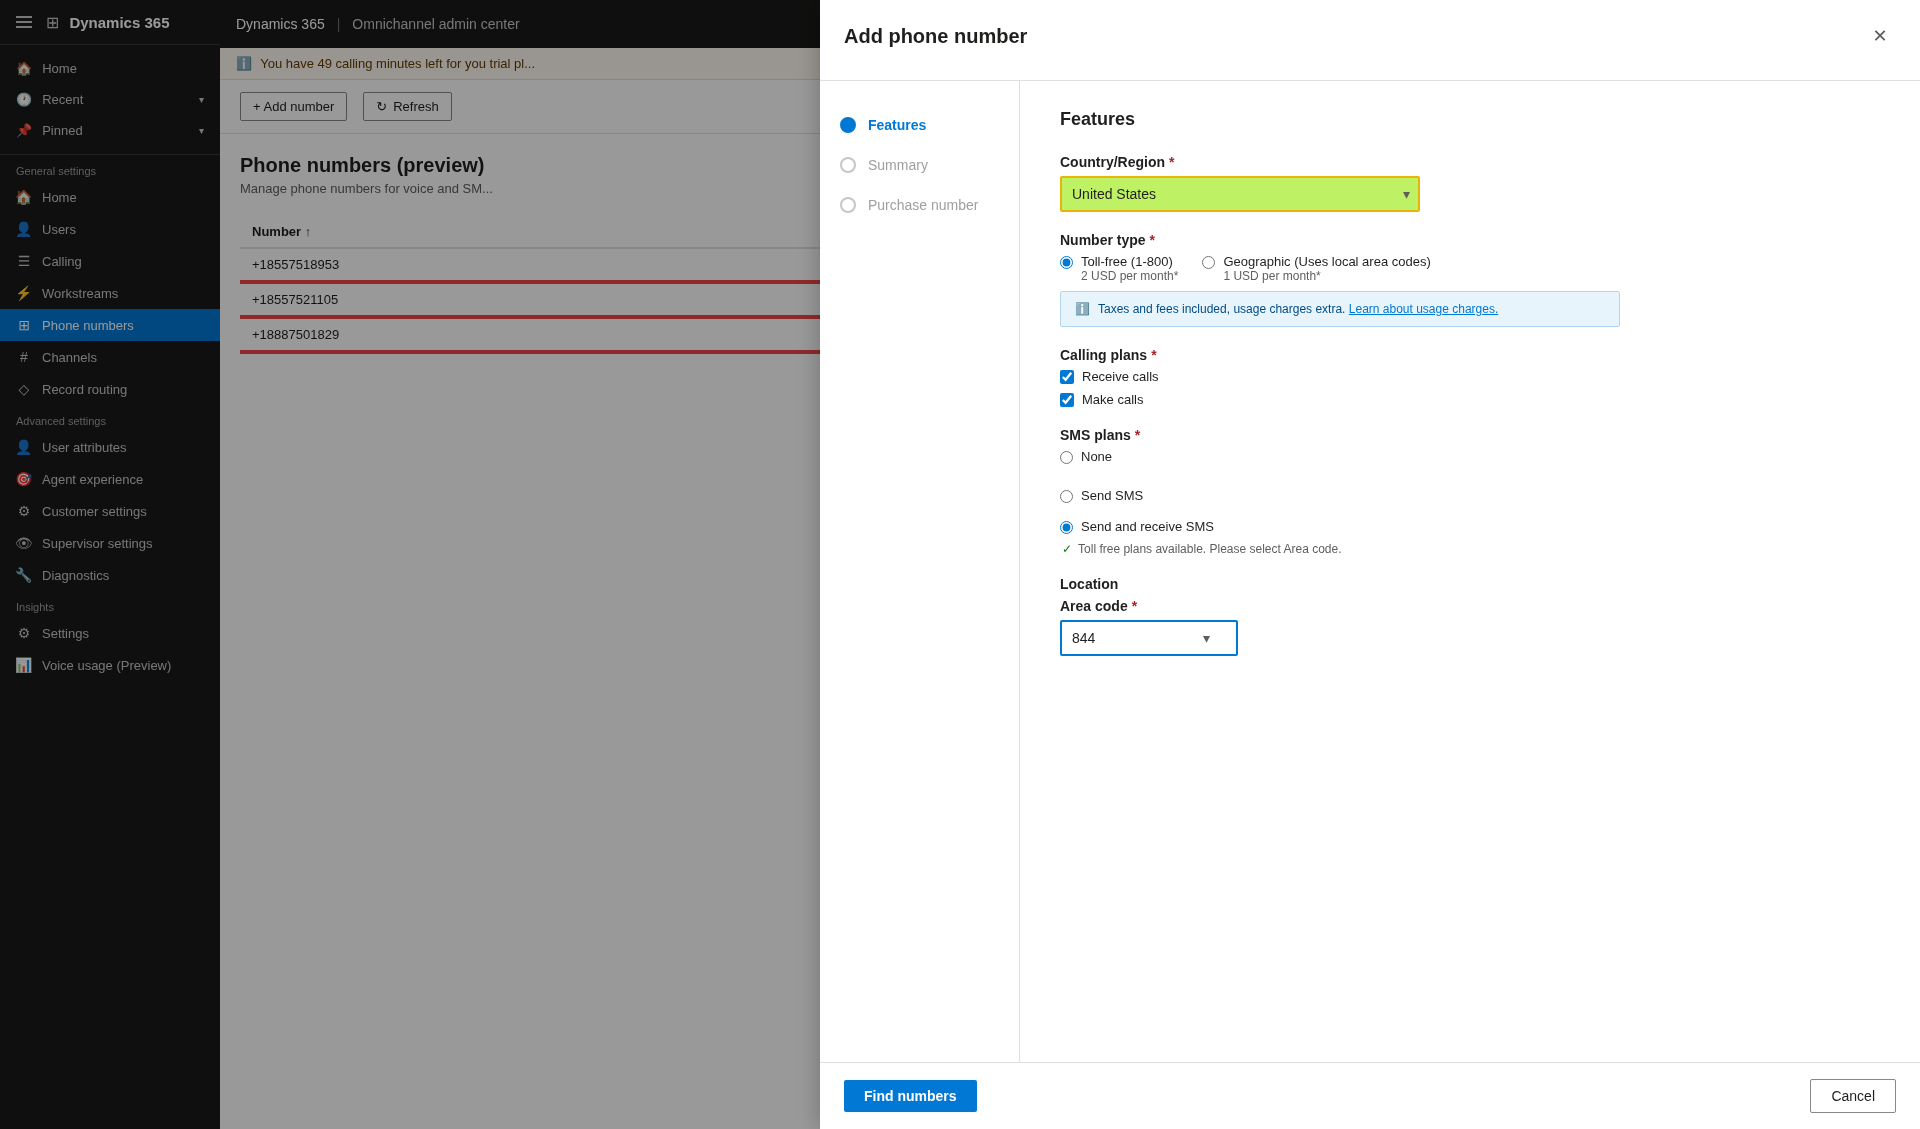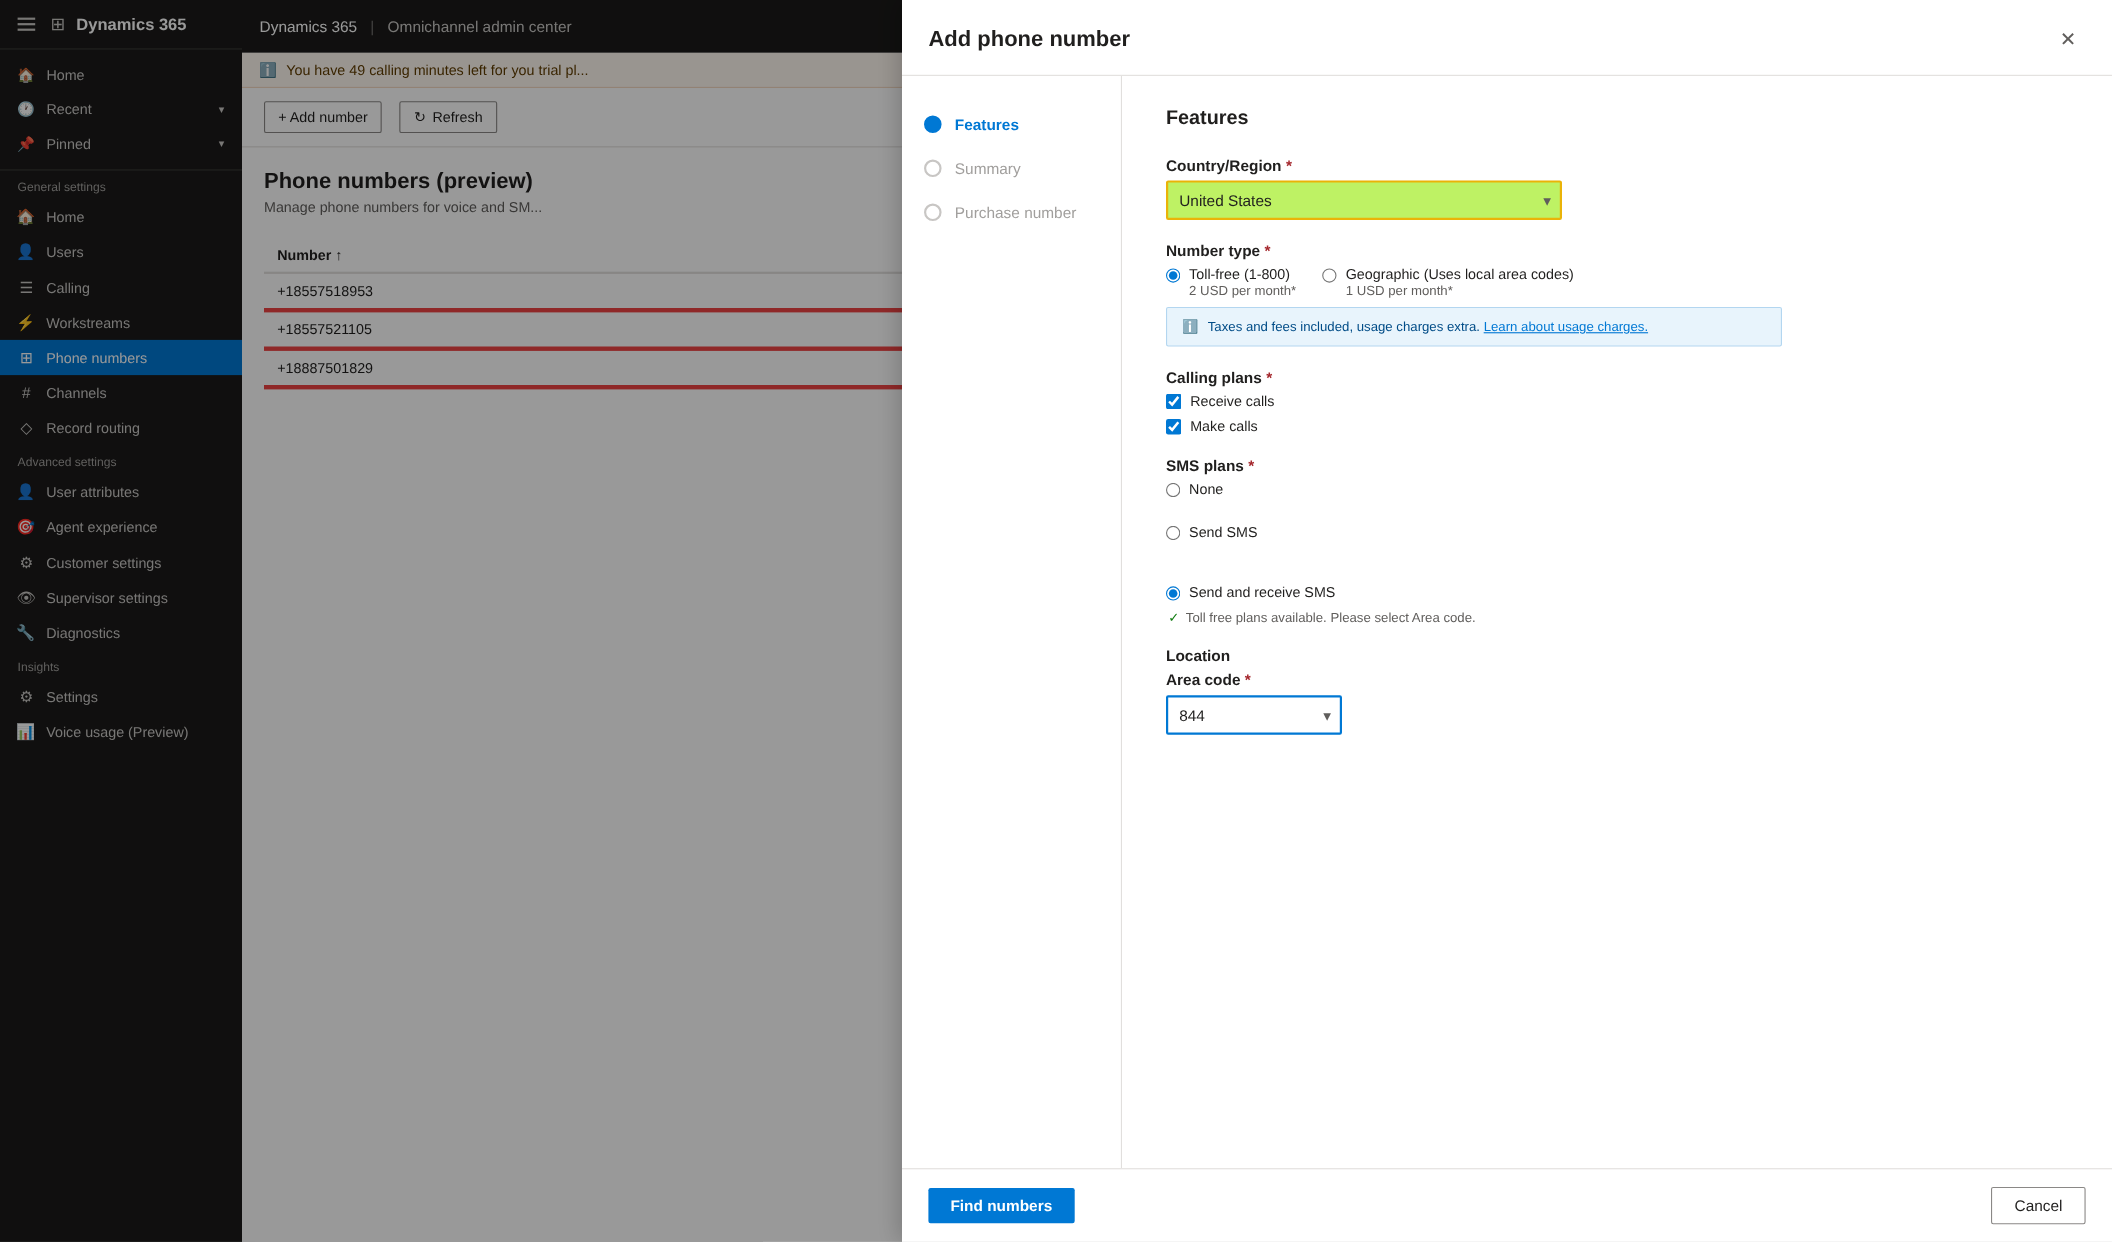--- a/index.html
+++ b/index.html
@@ -31,21 +31,21 @@
     .page-subtitle { font-size: 13px; color: #605e5c; margin-bottom: 20px; }
 
     
     .data-table { width: 100%; border-collapse: collapse; font-size: 13px; }
     .data-table th { border-bottom: 2px solid #e1dfdd; padding: 8px 12px; text-align: left; font-weight: 600; color: #201f1e; }
     .data-table td { border-bottom: 4px solid #ef4444; padding: 8px 12px; color: #201f1e; }
 
     
     .overlay { position: fixed; top: 0; left: 0; right: 0; bottom: 0; background: rgba(0,0,0,0.4); z-index: 100; }
     .panel { position: fixed; top: 0; right: 0; width: 1100px; height: 100%; background: #fff; z-index: 200; display: flex; flex-direction: column; box-shadow: -4px 0 20px rgba(0,0,0,0.2); }
-    .panel-header { padding: 20px 24px 16px; border-bottom: 1px solid #e1dfdd; display: flex; align-items: center; justify-content: space-between; }
+    .panel-header { padding: 20px 24px 28px; border-bottom: 1px solid #e1dfdd; display: flex; align-items: center; justify-content: space-between; }
     .panel-title { font-size: 20px; font-weight: 600; color: #201f1e; }
     .panel-close { width: 32px; height: 32px; border: none; background: none; cursor: pointer; display: flex; align-items: center; justify-content: center; border-radius: 2px; font-size: 18px; color: #605e5c; }
     .panel-body { display: flex; flex: 1; overflow: hidden; }
 
     
     .steps-sidebar { width: 200px; padding: 24px 0; border-right: 1px solid #e1dfdd; flex-shrink: 0; }
     .step-item { display: flex; align-items: center; gap: 12px; padding: 12px 20px; cursor: pointer; }
     .step-circle { width: 16px; height: 16px; border-radius: 50%; border: 2px solid #c8c6c4; flex-shrink: 0; }
     .step-circle.active { border-color: #0078d4; background: #0078d4; }
     .step-circle.inactive { border-color: #c8c6c4; background: #fff; }
@@ -72,21 +72,21 @@
     .checkbox-option { display: flex; align-items: center; gap: 8px; cursor: pointer; margin-bottom: 8px; }
     .checkbox-option input[type="checkbox"] { accent-color: #0078d4; width: 14px; height: 14px; cursor: pointer; }
     .checkbox-option-text { font-size: 13px; }
 
     .info-banner { background: #e8f4fc; border: 1px solid #b3d6f0; border-radius: 2px; padding: 10px 14px; font-size: 12px; color: #004c87; display: flex; align-items: center; gap: 8px; max-width: 560px; margin-top: 8px; }
     .info-banner a { color: #0078d4; text-decoration: underline; cursor: pointer; }
 
     .sms-note { display: flex; align-items: center; gap: 6px; font-size: 12px; color: #605e5c; margin-top: 4px; padding-left: 2px; }
     .sms-note::before { content: '✓'; color: #107c10; }
 
-    .area-code-select { width: 160px; padding: 8px 32px 8px 10px; border: 2px solid #0078d4; border-radius: 2px; font-size: 14px; color: #201f1e; background: #fff; appearance: none; cursor: pointer; }
+    .area-code-select { width: 178px; padding: 8px 32px 8px 10px; border: 2px solid #0078d4; border-radius: 2px; font-size: 14px; color: #201f1e; background: #fff; appearance: none; cursor: pointer; }
     .area-code-wrapper { position: relative; width: 160px; }
     .area-code-wrapper::after { content: '▾'; position: absolute; right: 10px; top: 50%; transform: translateY(-50%); color: #605e5c; pointer-events: none; }
 
     
     .panel-footer { padding: 16px 24px; border-top: 1px solid #e1dfdd; display: flex; align-items: center; justify-content: space-between; }
     .btn-primary { background: #0078d4; color: #fff; border: none; padding: 8px 20px; border-radius: 2px; font-size: 14px; cursor: pointer; font-weight: 600; }
     .btn-secondary { background: #fff; color: #201f1e; border: 1px solid #8a8886; padding: 8px 20px; border-radius: 2px; font-size: 14px; cursor: pointer; }
 
     
     .hamburger { width: 20px; height: 20px; display: flex; flex-direction: column; justify-content: center; gap: 3px; cursor: pointer; }
@@ -338,21 +338,21 @@
 
       <div class="form-group">
         <div class="form-label">
           <span>SMS plans</span>
           <span class="required">*</span>
         </div>
         <label class="radio-option" style="margin-bottom:8px;">
           <input type="radio" name="sms-plan" style="">
           <span class="radio-option-text">None</span>
         </label><br>
-        <label class="radio-option" style="margin-bottom:24px;">
+        <label class="radio-option" style="margin-bottom:0;">
           <input type="radio" name="sms-plan" style="">
           <span class="radio-option-text">Send SMS</span>
         </label><br>
         <label class="radio-option" style="margin-bottom:8px;">
           <input type="radio" name="sms-plan" checked="" style="">
           <span class="radio-option-text">Send and receive SMS</span>
         </label>
         <div class="sms-note">
           <span>Toll free plans available. Please select Area code.</span>
         </div>

